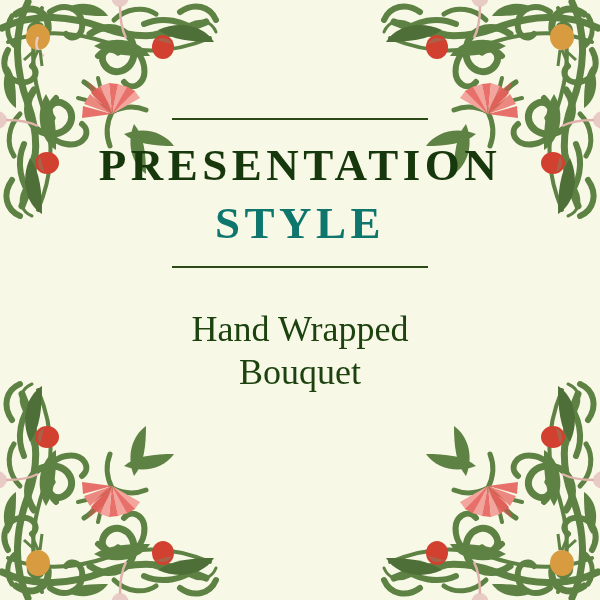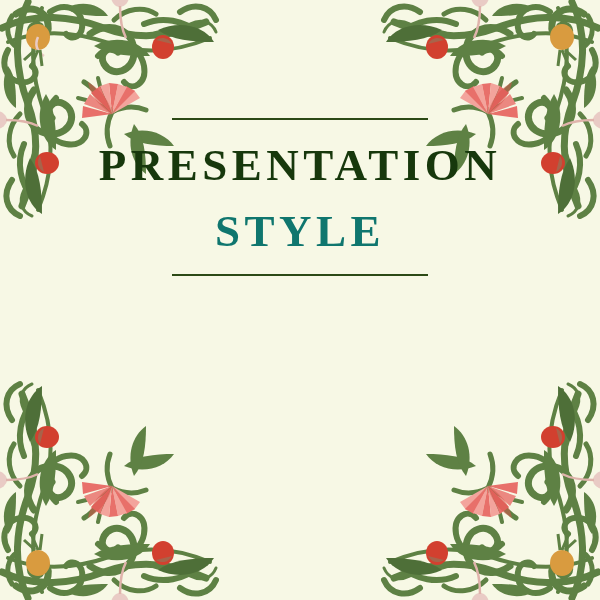--- a/index.html
+++ b/index.html
@@ -48,21 +48,21 @@
   }
   .rule-top    { margin-bottom: 16px; }
   .rule-bottom { margin-top: 14px; }
 
   .title {
     color: #17380c;
     font-size: 45px;
     font-weight: bold;
     letter-spacing: 4.5px;
     line-height: 58px;
-    margin: 8px;
+    margin: 0;
     padding: 0;
     white-space: nowrap;
   }
 
   .subtitle {
     color: #1d420f;
     font-size: 36px;
     font-weight: normal;
     line-height: 43px;
     letter-spacing: 0px;
@@ -363,14 +363,18 @@
     </svg>
   </div>
 
   <div class="center-block">
     <div class="rule rule-top" style="background: rgb(44, 74, 22);"></div>
     <div class="title" style="color: rgb(23, 56, 12);">PRESENTATION</div>
     <div class="title" style="color: #0f766e;">STYLE</div>
     <div class="rule rule-bottom" style="background: rgb(44, 74, 22);"></div>
   </div>
 
+  <div class="subtitle-wrap">
+    <div class="subtitle" style="color: rgb(29, 66, 15);">Hand Wrapped</div>
+    <div class="subtitle" style="color: rgb(29, 66, 15);">Bouquet</div>
+  </div>
 
 </div>
 
 </body></html>

